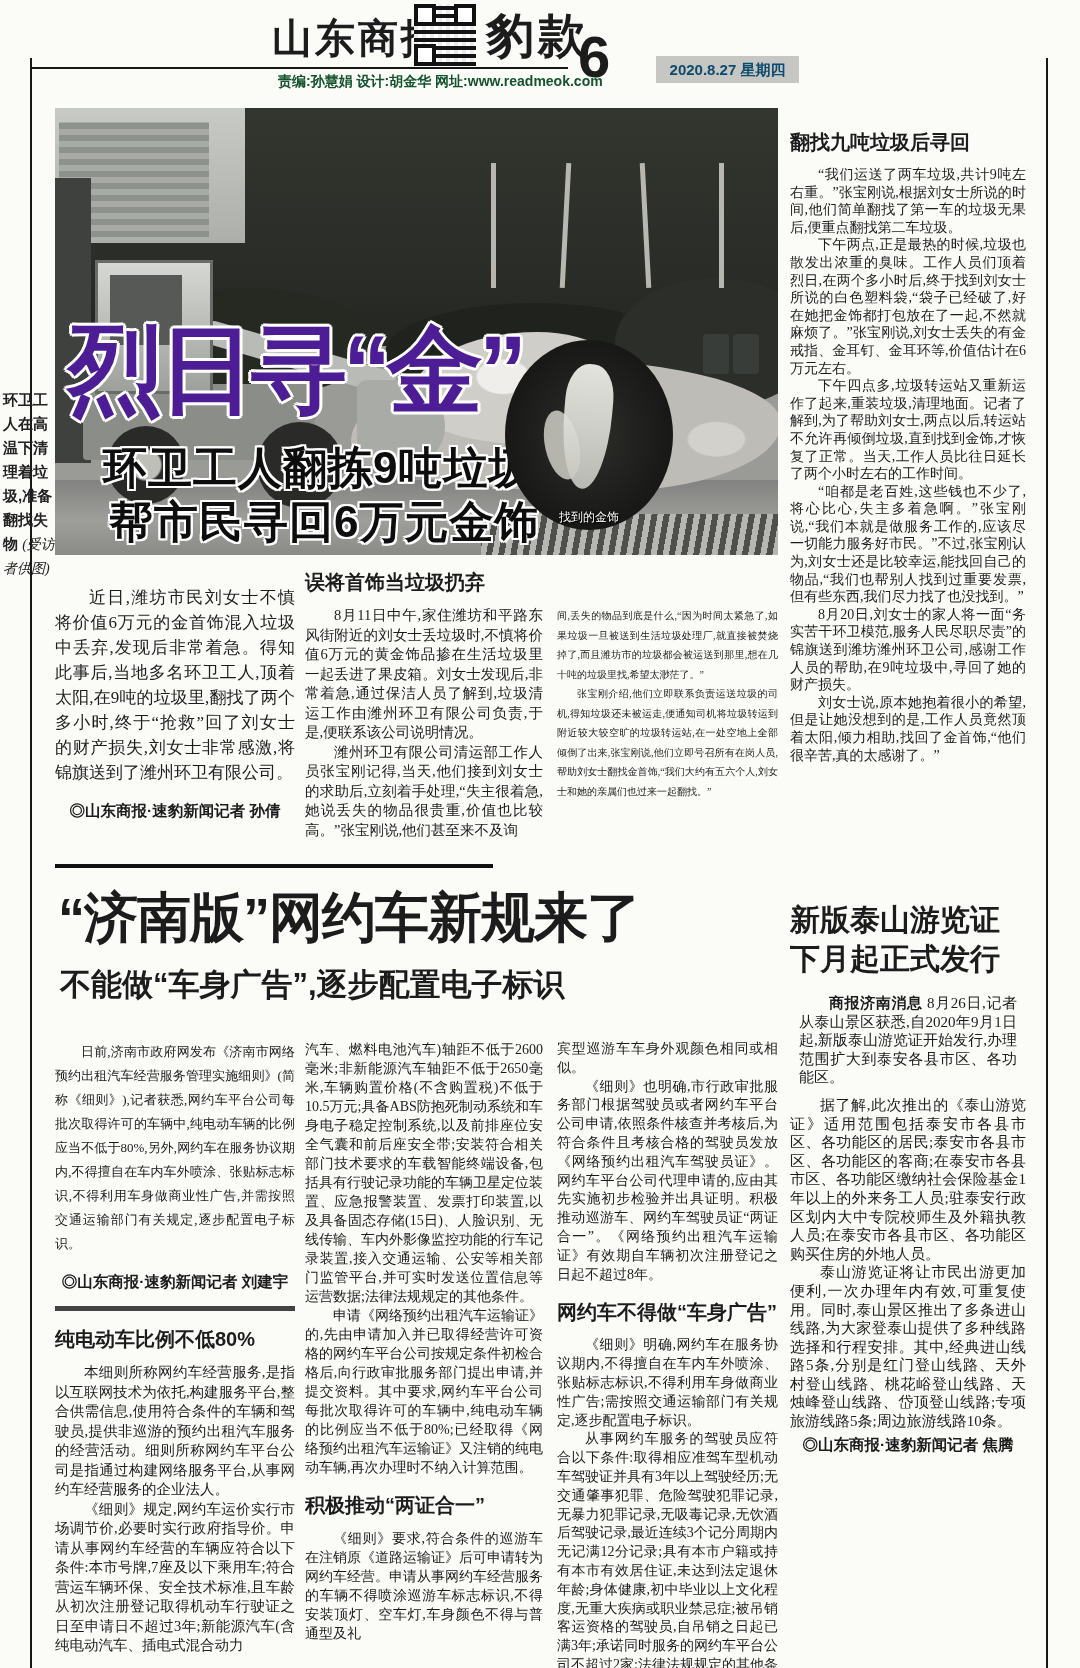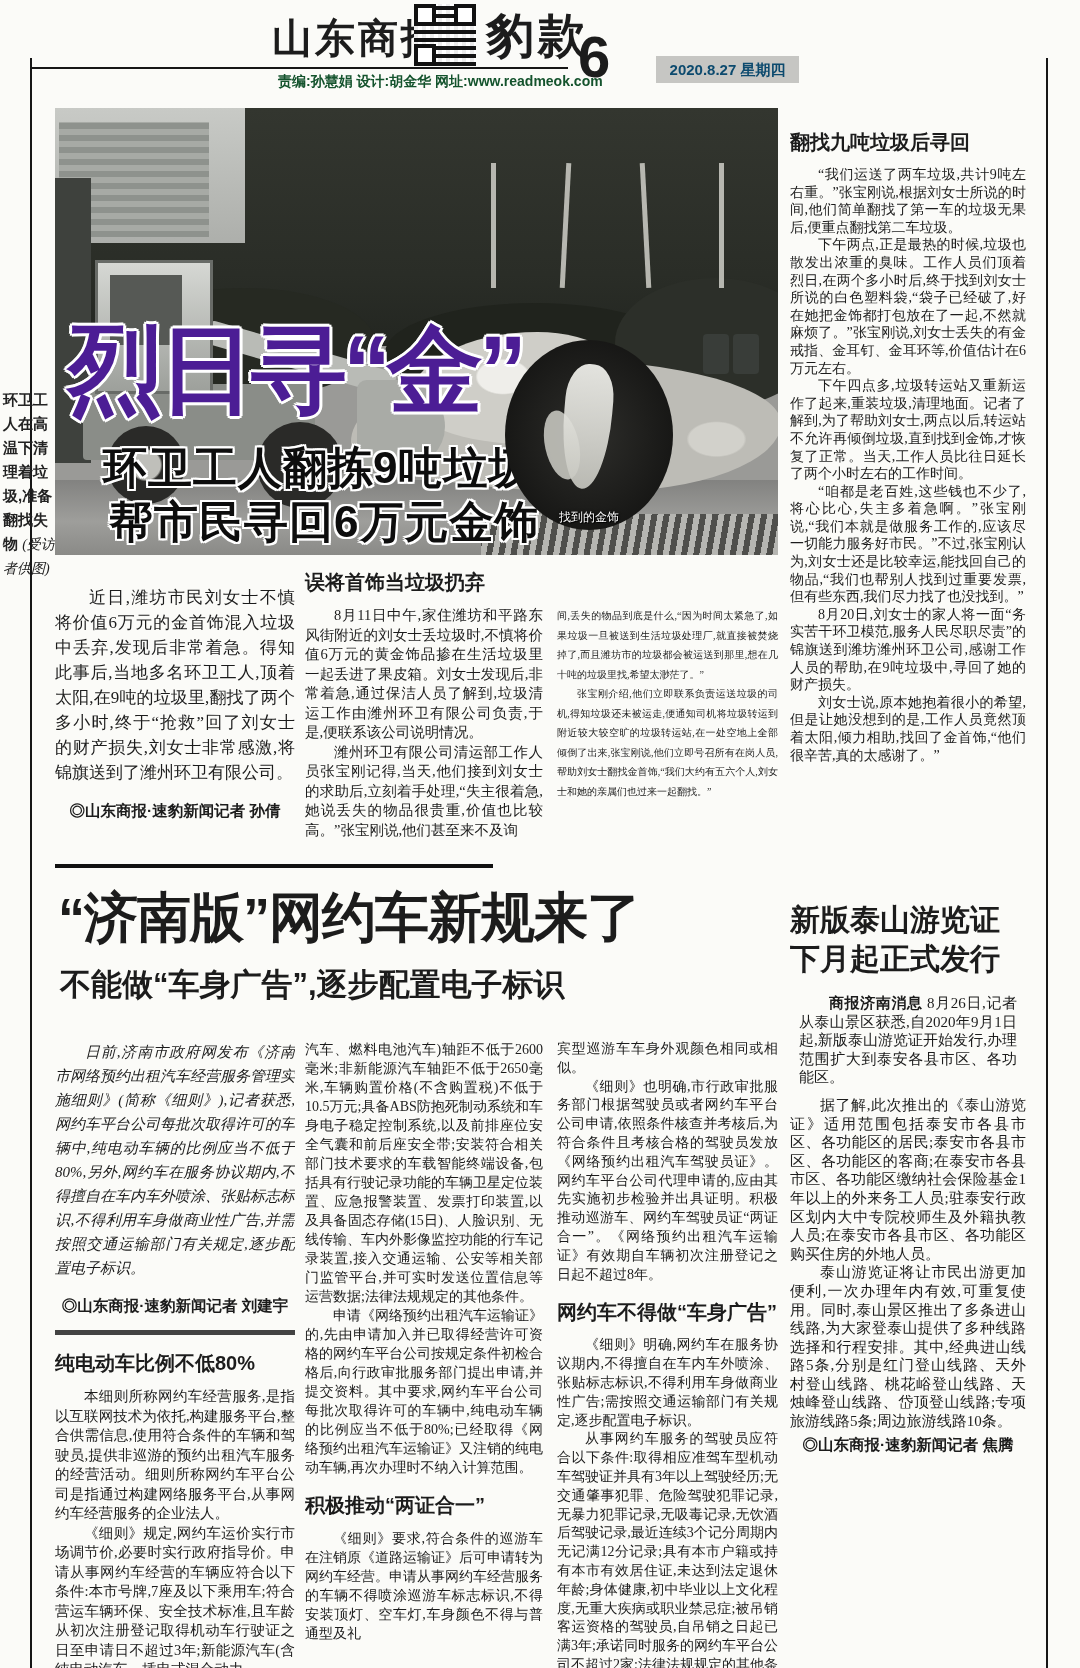--- a/index.html
+++ b/index.html
@@ -73,21 +73,21 @@
   .c2a{left:305px;top:570px;width:238px;font-size:14.5px;line-height:19.5px;}
   .c3a{left:557px;top:606px;width:221px;font-size:10px;line-height:19.5px;}
   .c4a{left:790px;top:130px;width:236px;height:702px;font-size:14px;line-height:17.6px;overflow:hidden;}
   .sec-head{font:700 20px/1.2 "Liberation Sans",sans-serif;margin:0 0 12px;}
   .sec-head2{font:700 20px/1.2 "Liberation Sans",sans-serif;margin:16px 0 12px;}
   .byline{margin-top:16px;text-align:center;font:700 15.5px/1.3 "Liberation Sans",sans-serif;}
   .net-rule{left:55px;top:864px;width:438px;height:4px;background:#111;}
   .net-headline{left:58px;top:888px;width:720px;font:900 54px/1.1 "Liberation Sans",sans-serif;letter-spacing:-1px;}
   .net-subhead{left:60px;top:966px;width:720px;font:700 31px/1.2 "Liberation Sans",sans-serif;}
   .c1b{left:55px;top:1040px;width:240px;height:628px;font-size:14.5px;line-height:19.5px;overflow:hidden;}
-  .c1b .intro{font-size:15px;line-height:24px;font-style:italic;}
+  .c1b .intro{font-size:13px;line-height:24px;}
   .c2b{left:305px;top:1040px;width:238px;height:628px;font-size:14px;line-height:19px;overflow:hidden;}
   .c3b{left:557px;top:1040px;width:221px;height:628px;font-size:14px;line-height:18.8px;overflow:hidden;}
   .col-bar{height:5px;background:#434343;margin:14px 0 0;}
   .c4b{left:790px;top:900px;width:236px;height:768px;font-size:15px;line-height:18.6px;overflow:hidden;}
   .tai-headline{margin:0 0 16px;text-align:left;font:900 30px/1.3 "Liberation Sans",sans-serif;}
   .lead-tag{font-family:"Liberation Sans",sans-serif;font-weight:700;}
   .p-lead{margin:9px;text-indent:2em;text-align:justify;}
 </style>
 </head>
 <body>

